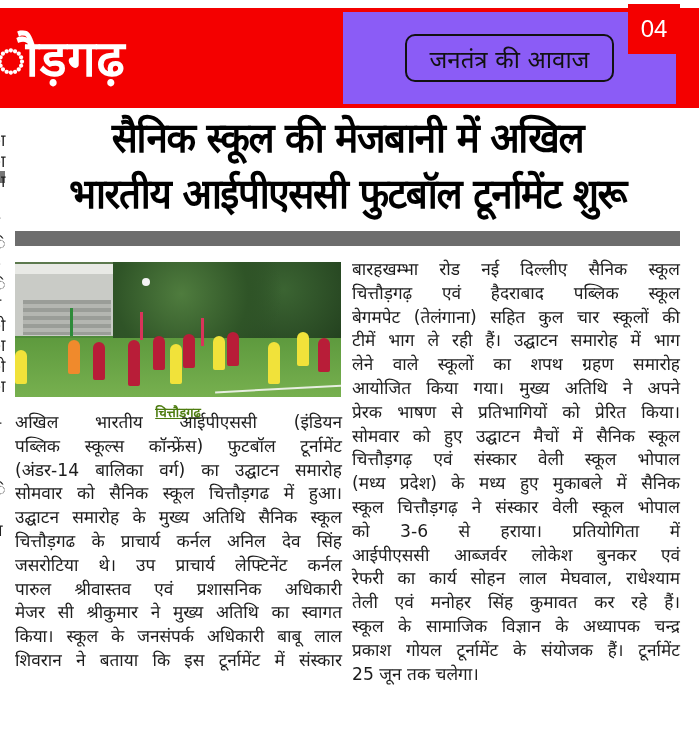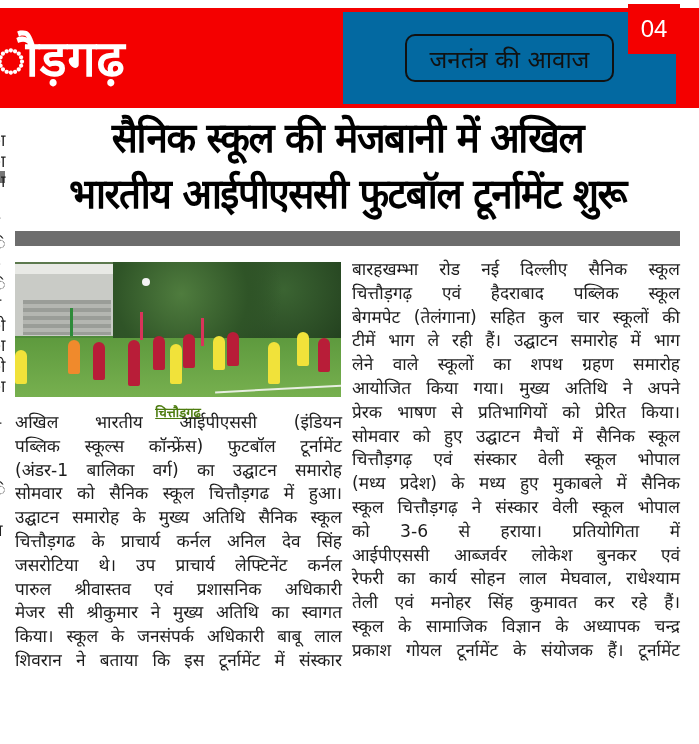--- a/index.html
+++ b/index.html
@@ -1,19 +1,19 @@
 <!DOCTYPE html>
 <html><head>
 <meta charset="utf-8">
 <style>
   html, body { margin:0; padding:0; background:#ffffff; }
   body { width:699px; height:744px; position:relative; overflow:hidden; font-family:"DejaVu Sans", sans-serif; color:#1a1a1a; }
   .banner { position:absolute; left:0; top:8px; width:680px; height:100px; background:#f40000;padding-left:28px; }
   .banner-city { position:absolute; left:-4px; top:16px; color:#ffffff; font-weight:bold; font-size:50px; line-height:70px; white-space:nowrap; font-family:"DejaVu Sans", sans-serif; letter-spacing:1px; }
-  .masthead-box { position:absolute; left:343px; top:12px; width:333px; height:92px; background:#0369a1; }
+  .masthead-box { position:absolute; left:343px; top:12px; width:333px; height:92px; background:#8b5cf6; }
   .tagline-box { position:absolute; left:62px; top:22px; width:209px; height:48px; border:2px solid #111; border-radius:10px; box-sizing:border-box; display:flex; align-items:center; justify-content:center; font-size:24px; color:#111; white-space:nowrap; }
   .page-num { position:absolute; left:628px; top:4px; width:52px; height:50px; background:#f40000; color:#ffffff; font-family:"Liberation Sans", sans-serif; font-size:24px; display:flex; align-items:center; justify-content:center; }
   .edge-col { position:absolute; left:0; top:130px; width:8px; overflow:hidden; font-size:17px; line-height:20.5px; color:#222; }
   .edge-col div { white-space:nowrap; margin-left:-9px; }
   .edge-bar { position:absolute; left:0; top:171px; width:5px; height:12px; background:#777; }
   .headline { position:absolute; left:15px; top:110px; width:665px; text-align:center; font-weight:bold; font-size:41px; line-height:56px; color:#000; font-family:"DejaVu Sans", sans-serif; letter-spacing:-1.5px; transform:scaleX(0.94); transform-origin:center top; }
   .headline div { white-space:nowrap; }
   .rule { position:absolute; left:15px; top:231px; width:665px; height:15px; background:#6d6d6d; }
   .photo { position:absolute; left:15px; top:262px; width:326px; height:135px; overflow:hidden; background:linear-gradient(180deg,#5d7a4f 0%,#3f5f36 38%,#4e8a3a 55%,#6fa84a 75%,#67a046 100%); }
   .photo .stand { position:absolute; left:0; top:2px; width:98px; height:72px; background:#c9cbc6; }
@@ -114,21 +114,21 @@
       <span>(इंडियन</span>
     </div>
     <div class="ln">
       <span>पब्लिक</span>
       <span>स्कूल्स</span>
       <span>कॉन्फ्रेंस)</span>
       <span>फुटबॉल</span>
       <span>टूर्नामेंट</span>
     </div>
     <div class="ln">
-      <span>(अंडर-1</span>
+      <span>(अंडर-14</span>
       <span>बालिका</span>
       <span>वर्ग)</span>
       <span>का</span>
       <span>उद्घाटन</span>
       <span>समारोह</span>
     </div>
     <div class="ln">
       <span>सोमवार</span>
       <span>को</span>
       <span>सैनिक</span>
@@ -345,13 +345,14 @@
     </div>
     <div class="ln">
       <span>प्रकाश</span>
       <span>गोयल</span>
       <span>टूर्नामेंट</span>
       <span>के</span>
       <span>संयोजक</span>
       <span>हैं।</span>
       <span>टूर्नामेंट</span>
     </div>
+    <div class="ln last">25 जून तक चलेगा।</div>
   </div>
 
 </body></html>

